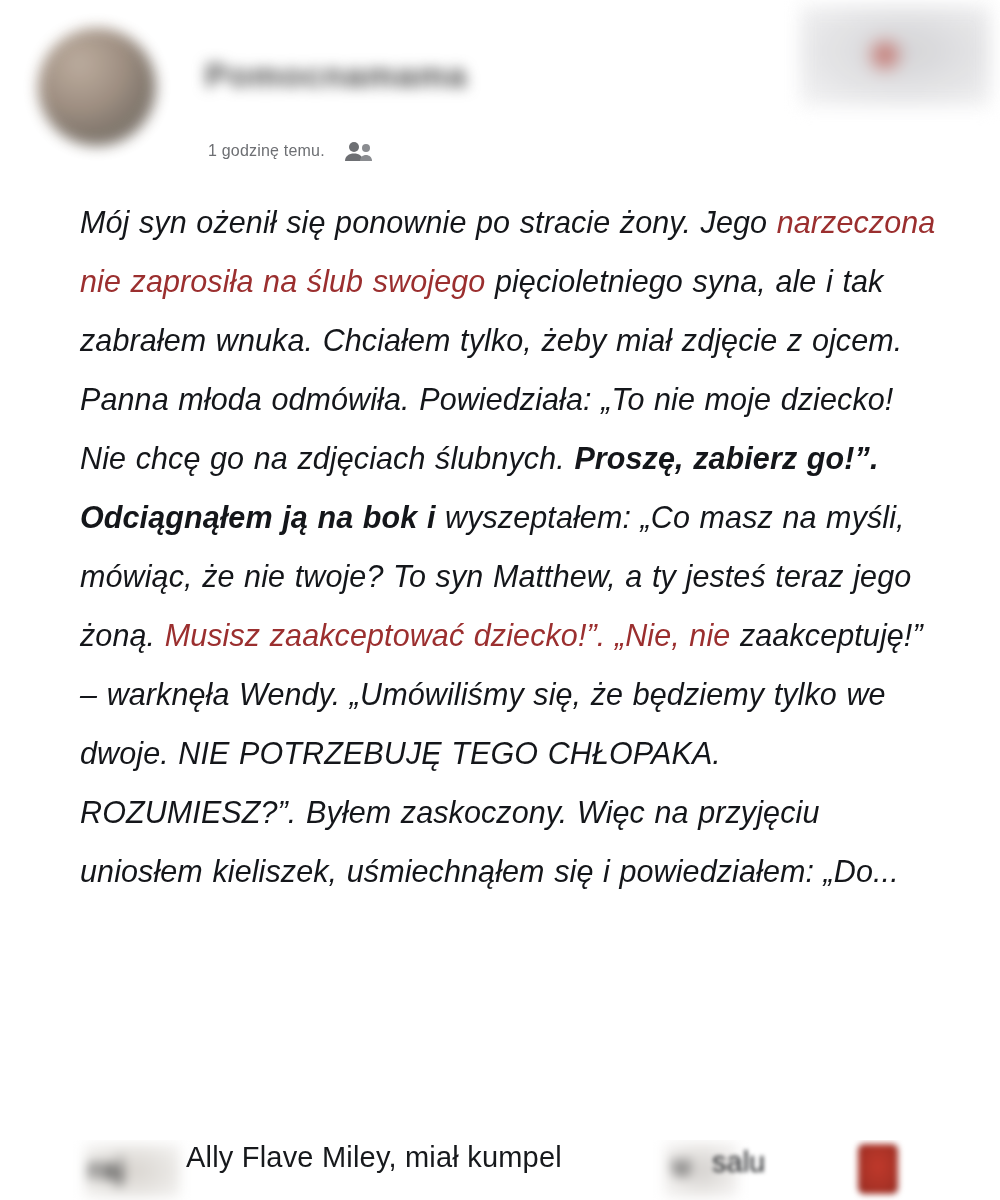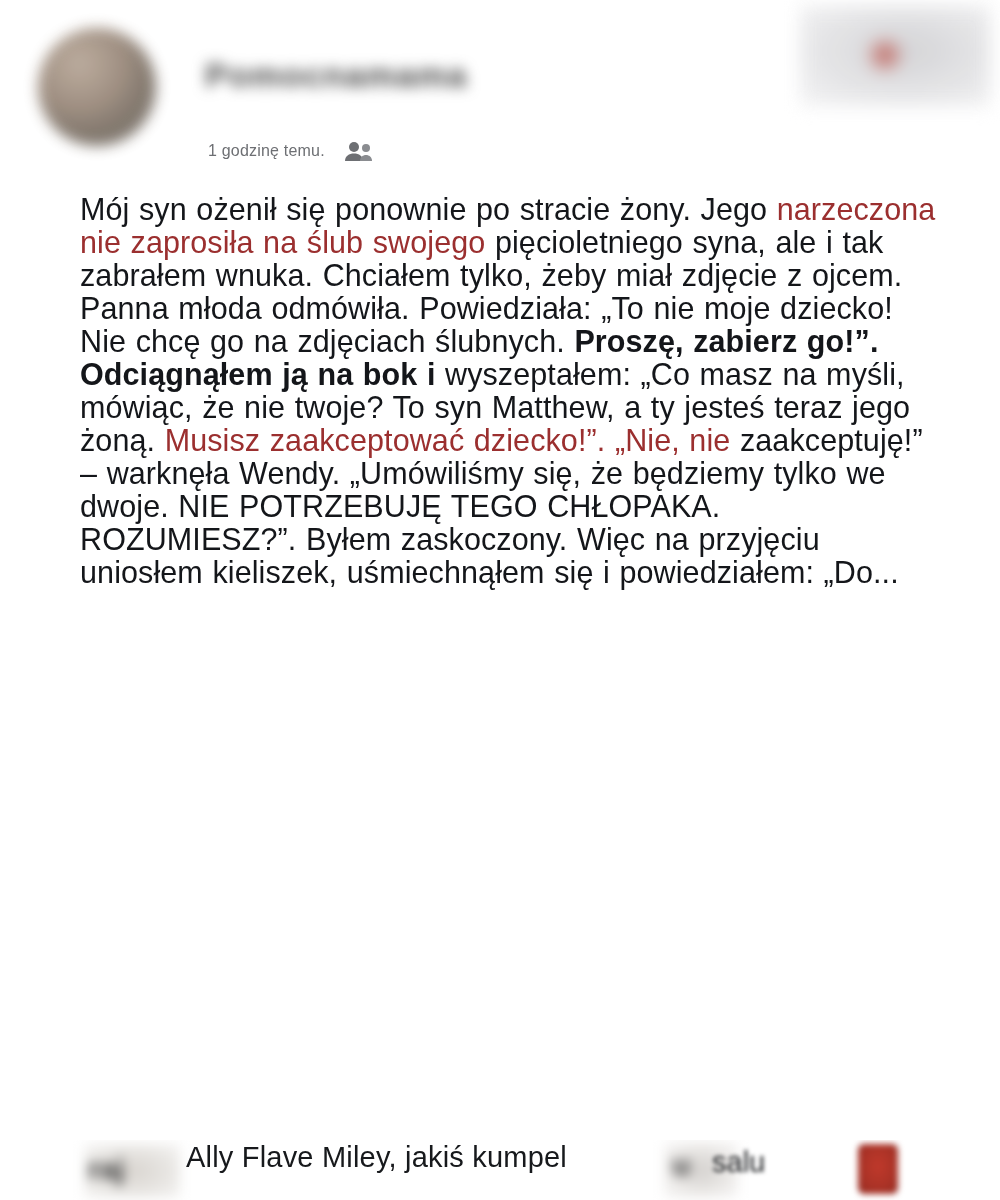--- a/index.html
+++ b/index.html
@@ -97,24 +97,25 @@
     opacity: .75;
   }
 
   
   .body-text {
     position: absolute;
     left: 80px;
     top: 193px;
     width: 856px;
     font-size: 30.5px;
-    line-height: 33px;
+    line-height: 59px;
     color: #14161a;
     letter-spacing: 0.1px;
     word-spacing: 1px;
+    font-style: italic;
   }
   .body-text .hl {
     color: #9b2f2f;
   }
   .body-text .b {
     font-weight: 700;
   }
   .body-text .seg {
     
   }
@@ -218,21 +219,21 @@
   </div>
 
   <div class="body-text">
     <span class="seg">Mój syn ożenił się ponownie po stracie żony. Jego </span><span class="seg hl">narzeczona nie zaprosiła na ślub swojego </span><span class="seg">pięcioletniego syna, ale i tak zabrałem wnuka. Chciałem tylko, żeby miał zdjęcie z ojcem. Panna młoda odmówiła. Powiedziała: „To nie moje dziecko! Nie chcę go na zdjęciach ślubnych. </span><span class="seg b">Proszę, zabierz go!”. Odciągnąłem ją na bok i </span><span class="seg">wyszeptałem: „Co masz na myśli, mówiąc, że nie twoje? To syn Matthew, a ty jesteś teraz jego żoną. </span><span class="seg hl">Musisz zaakceptować dziecko!”. „Nie, nie </span><span class="seg">zaakceptuję!” – warknęła Wendy. „Umówiliśmy się, że będziemy tylko we dwoje. NIE POTRZEBUJĘ TEGO CHŁOPAKA. ROZUMIESZ?”. Byłem zaskoczony. Więc na przyjęciu uniosłem kieliszek, uśmiechnąłem się i powiedziałem: „Do...</span>
   </div>
 
   <div class="bottom-strip">
     <div class="bottom-blur-left">
       <span class="t">raj</span>
     </div>
-    <div class="bottom-names">Ally Flave Miley, jakiś kumpel</div>
+    <div class="bottom-names">Ally Flave Miley, miał kumpel</div>
     <div class="bottom-blur-mid">
       <span class="t">u</span>
     </div>
     <div class="bottom-word2">salu</div>
     <div class="bottom-emoji"></div>
   </div>
 
 </div>
 
 </body></html>

